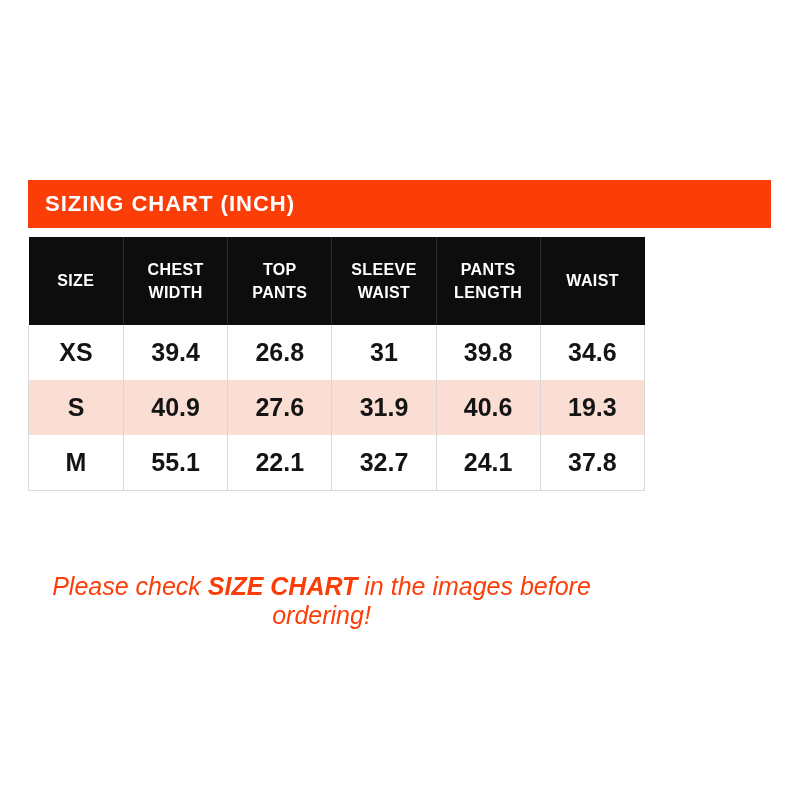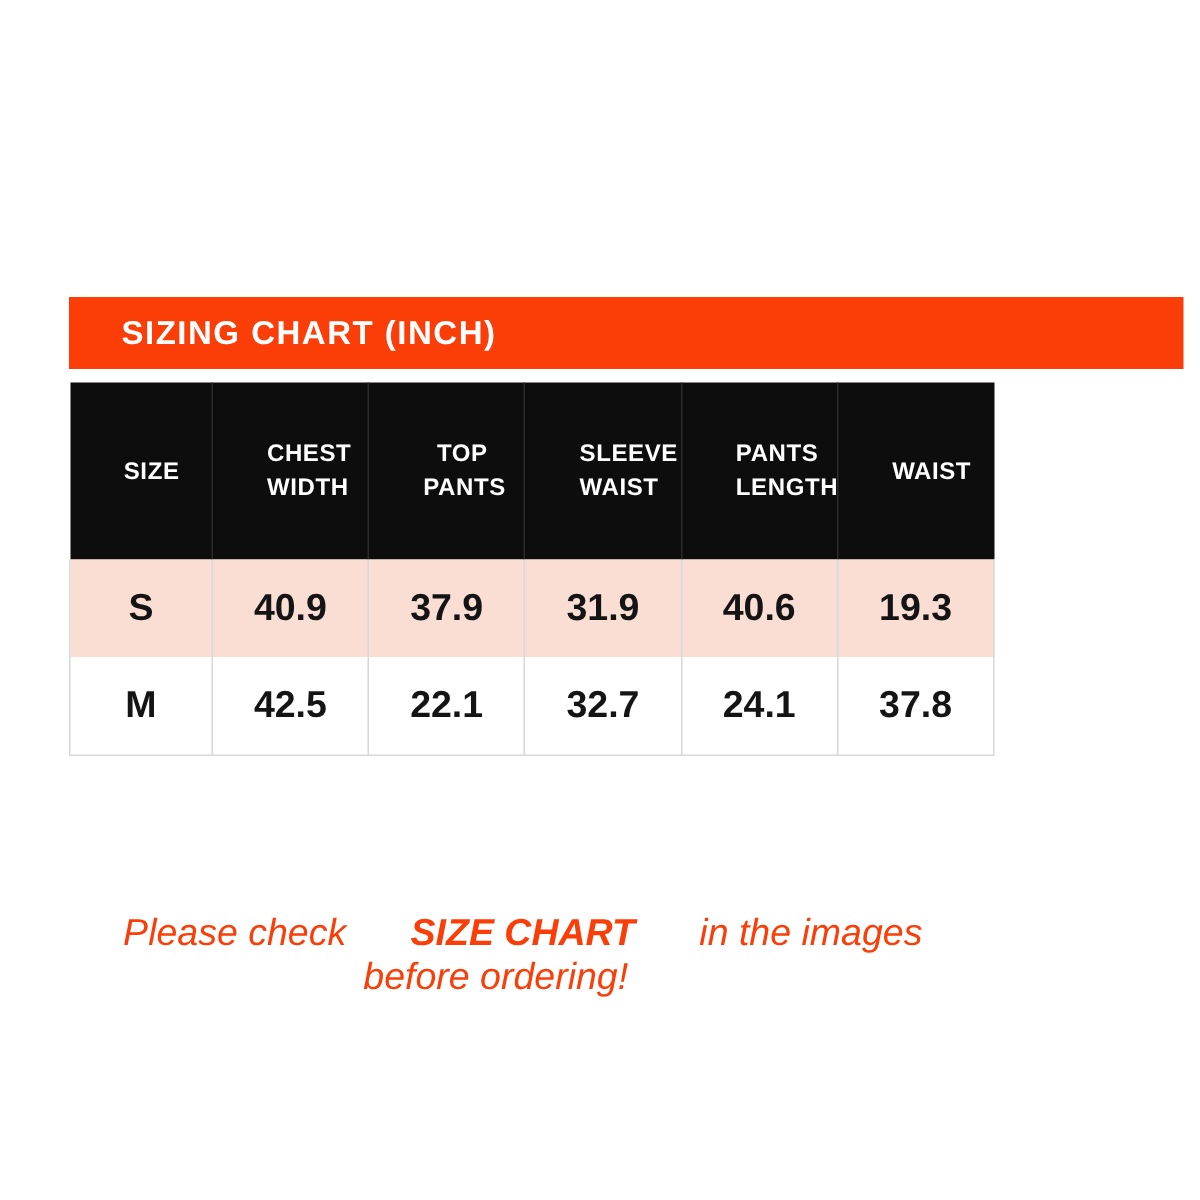--- a/index.html
+++ b/index.html
@@ -5,21 +5,21 @@
   :root {
     --accent: #FB3D08;
     --header-bg: #0D0D0D;
     --header-text: #FFFFFF;
     --highlight-row: #FADDD3;
     --row-bg: #FFFFFF;
     --divider: #D8D8D8;
     --header-divider: #2B2B2B;
     --cell-text: #141414;
   }
-  * { margin: 0; padding: 18px; box-sizing: border-box; }
+  * { margin: 0; padding: 0; box-sizing: border-box; }
   html, body { background: #FFFFFF; }
   body {
     width: 800px;
     height: 800px;
     position: relative;
     font-family: "Liberation Sans", sans-serif;
     overflow: hidden;
   }
   .banner {
     position: absolute;
@@ -108,31 +108,39 @@
     <tr>
       <th><span>SIZE</span></th>
       <th><span>CHEST WIDTH</span></th>
       <th><span>TOP PANTS</span></th>
       <th><span>SLEEVE WAIST</span></th>
       <th><span>PANTS LENGTH</span></th>
       <th><span>WAIST</span></th>
     </tr>
   </thead>
   <tbody>
+    <tr>
+      <th>XS</th>
+      <td>39.4</td>
+      <td>26.8</td>
+      <td>31</td>
+      <td>39.8</td>
+      <td>34.6</td>
+    </tr>
     <tr class="highlight">
       <th>S</th>
       <td>40.9</td>
-      <td>37.9</td>
+      <td>27.6</td>
       <td>31.9</td>
       <td>40.6</td>
       <td>19.3</td>
     </tr>
     <tr>
       <th>M</th>
-      <td>42.5</td>
+      <td>55.1</td>
       <td>22.1</td>
       <td>32.7</td>
       <td>24.1</td>
       <td>37.8</td>
     </tr>
   </tbody>
 </table>
 
 <p class="note"><span>Please check </span><strong>SIZE CHART</strong><span> in the images before ordering!</span></p>
 

